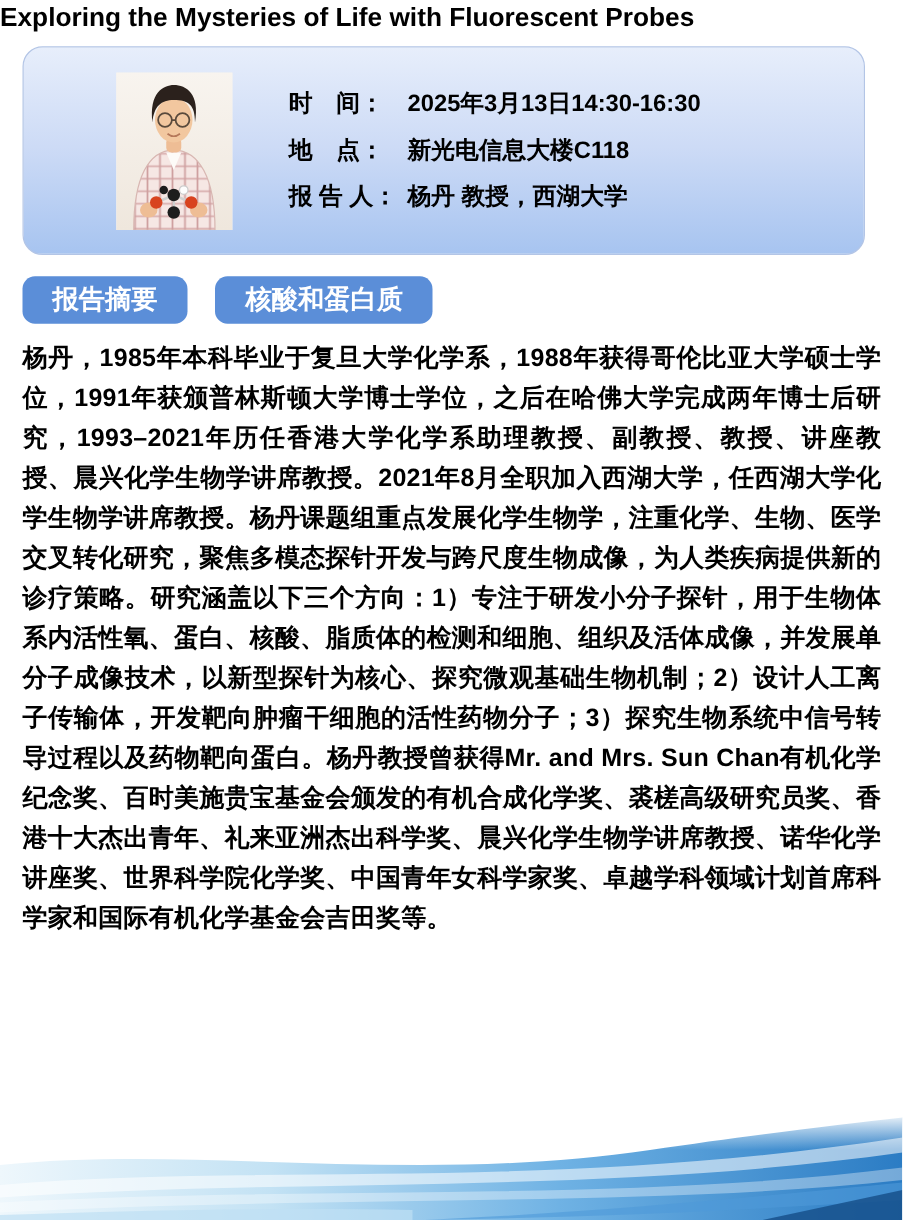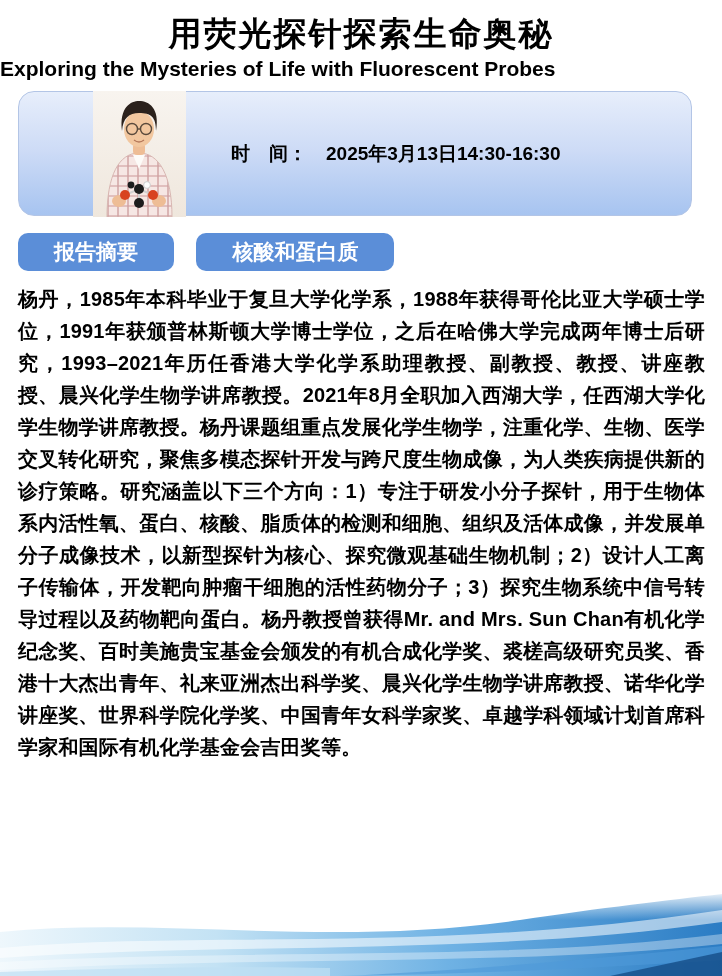--- a/index.html
+++ b/index.html
@@ -26,21 +26,21 @@
     margin: 2px 0 0 0;
     text-align: left;
     font-size: 21px;
     line-height: 26px;
     font-weight: 800;
   }
   
   .info-card {
     box-sizing: border-box;
     margin: 9px 30px 0 18px;
-    height: 125px;
+    height: 167px;
     border-radius: 16px;
     border: 1px solid #b3c5e6;
     background: linear-gradient(180deg, #e7eefb 0%, #cddbf6 48%, #a7c4f0 100%);
     display: flex;
     align-items: center;
     padding-left: 74px;
   }
   .photo-frame {
     flex: none;
     width: 93px;
@@ -62,21 +62,21 @@
   .info-row .label { display: inline-block; min-width: 95px; }
   
   .badge {
     display: inline-block;
     margin: 17px 0 6px 18px;
     background: #5b8ed8;
     color: #ffffff;
     font-size: 21px;
     font-weight: 800;
     line-height: 24px;
-    padding: 7px 36px;
+    padding: 7px 24px;
     border-radius: 10px;
   }
   .badge.second { margin-top: 15px; }
   
   .para {
     position: relative;
     z-index: 2;
     margin: 6px 17px 0 18px;
     font-size: 20px;
     font-weight: 800;
@@ -92,21 +92,20 @@
     z-index: 1;
     pointer-events: none;
   }
   .footer-wave svg { display: block; }
 </style>
 </head>
 <body>
 
 <div class="poster">
 
-  <h1 class="title">用荧光探针探索生命奥秘</h1>
   <h2 class="subtitle">Exploring the Mysteries of Life with Fluorescent Probes</h2>
 
   <section class="info-card">
     <div class="photo-frame">
       <svg width="93" height="126" viewBox="0 0 93 126" xmlns="http://www.w3.org/2000/svg">
         <defs>
           <linearGradient id="pbg" x1="0" y1="0" x2="0" y2="1">
             <stop offset="0" stop-color="#f8f4ef"></stop>
             <stop offset="1" stop-color="#efe7dd"></stop>
           </linearGradient>
@@ -142,20 +141,26 @@
         <circle cx="60" cy="104" r="5" fill="#d8431f"></circle>
         <circle cx="46" cy="112" r="5" fill="#1d1d1d"></circle>
         <circle cx="54" cy="94" r="3.4" fill="#fdfdfd" stroke="#cccccc"></circle>
         <circle cx="38" cy="94" r="3.4" fill="#1d1d1d"></circle>
       </svg>
     </div>
     <div class="info-rows">
       <div class="info-row">
         <span class="label">时　间：</span><span class="value">2025年3月13日14:30-16:30</span>
       </div>
+      <div class="info-row">
+        <span class="label">地　点：</span><span class="value">新光电信息大楼C118</span>
+      </div>
+      <div class="info-row">
+        <span class="label">报 告 人：</span><span class="value">杨丹 教授，西湖大学</span>
+      </div>
     </div>
   </section>
 
   <div class="badge">报告摘要</div>
 
   <div class="badge second">核酸和蛋白质</div>
   <p class="para">杨丹，1985年本科毕业于复旦大学化学系，1988年获得哥伦比亚大学硕士学位，1991年获颁普林斯顿大学博士学位，之后在哈佛大学完成两年博士后研究，1993–2021年历任香港大学化学系助理教授、副教授、教授、讲座教授、晨兴化学生物学讲席教授。2021年8月全职加入西湖大学，任西湖大学化学生物学讲席教授。杨丹课题组重点发展化学生物学，注重化学、生物、医学交叉转化研究，聚焦多模态探针开发与跨尺度生物成像，为人类疾病提供新的诊疗策略。研究涵盖以下三个方向：1）专注于研发小分子探针，用于生物体系内活性氧、蛋白、核酸、脂质体的检测和细胞、组织及活体成像，并发展单分子成像技术，以新型探针为核心、探究微观基础生物机制；2）设计人工离子传输体，开发靶向肿瘤干细胞的活性药物分子；3）探究生物系统中信号转导过程以及药物靶向蛋白。杨丹教授曾获得Mr. and Mrs. Sun Chan有机化学纪念奖、百时美施贵宝基金会颁发的有机合成化学奖、裘槎高级研究员奖、香港十大杰出青年、礼来亚洲杰出科学奖、晨兴化学生物学讲席教授、诺华化学讲座奖、世界科学院化学奖、中国青年女科学家奖、卓越学科领域计划首席科学家和国际有机化学基金会吉田奖等。</p>
 
   <div class="footer-wave">
     <svg width="722" height="86" viewBox="0 0 722 86" xmlns="http://www.w3.org/2000/svg">

